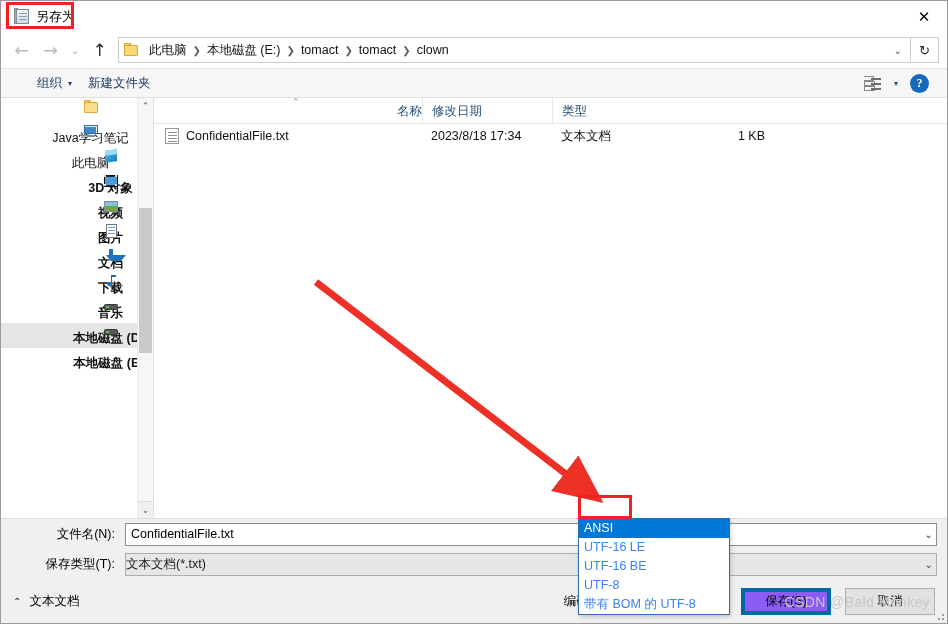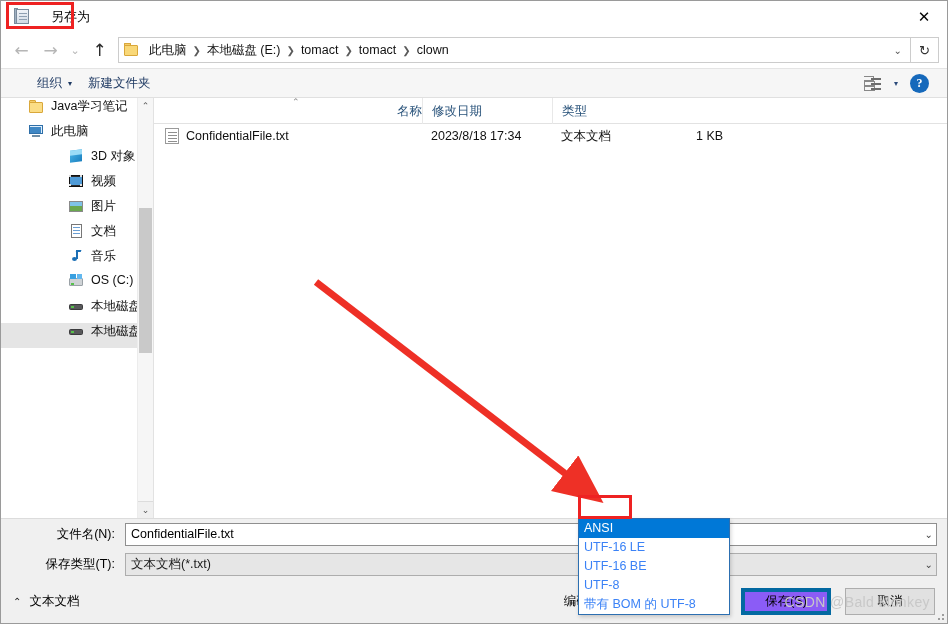--- a/index.html
+++ b/index.html
@@ -33,21 +33,21 @@
     height: 31px;
     min-height: 31px;
     background: #ffffff;
     display: flex;
     align-items: center;
     position: relative;
   }
   .title-left {
     display: flex;
     align-items: center;
-    gap: 20px;
+    gap: 5px;
     margin-left: 10px;
     padding: 2px 5px 2px 3px;
   }
   .notepad-icon {
     width: 17px; height: 17px;
     position: relative;
     display: inline-block;
   }
   .notepad-icon .pad {
     position: absolute; left: 2px; top: 1px;
@@ -273,31 +273,32 @@
     width: 152px;
     min-width: 152px;
     background: #fff;
     position: relative;
     overflow: hidden;
     border-right: none;
   }
   .side-item {
     height: 25px;
     display: flex;
-    align-items: flex-start;
-    gap: 7px;
+    align-items: center;
+    gap: 16px;
     font-size: 12.5px;
     color: #111;
     white-space: nowrap;
     box-sizing: border-box;
+    flex-direction: column;
   }
   .side-item.selected { background: #e5e5e5; }
   .side-item.lvl0 { padding-left: 27px; }
   .side-item.lvl1 { padding-left: 27px; }
-  .side-item.lvl2 { padding-left: 67px; }
+  .side-item.lvl2 { padding-left: 67px; font-weight: bold; }
   .side-ico { width: 16px; height: 16px; flex: 0 0 auto; position: relative; }
 
   
   .side-scroll {
     position: absolute;
     right: 0; top: 0;
     width: 16px; height: 100%;
     background: #f6f6f6;
     border-left: 1px solid #ececec;
     box-sizing: border-box;
@@ -362,21 +363,21 @@
     height: 24px;
     display: flex;
     align-items: center;
     padding-left: 8px;
     box-sizing: border-box;
     font-size: 12.5px;
     color: #111;
   }
   .frow .cell { padding-left: 9px; box-sizing: border-box; }
   .frow .cell.name { display: flex; align-items: center; gap: 7px; padding-left: 3px;}
-  .frow .cell.size { padding-right: 17px; color: #111;}
+  .frow .cell.size { text-align: right; padding-right: 17px; color: #111;}
   .txt-icon {
     width: 14px; height: 16px;
     background: #fff;
     border: 1px solid #9a9a9a;
     position: relative;
     box-sizing: border-box;
     flex: 0 0 auto;
   }
   .txt-icon i {
     position: absolute; left: 2px;
@@ -423,21 +424,20 @@
     color: #444; font-size: 10px;
     font-family: "DejaVu Sans", sans-serif;
   }
   .ftype-input {
     flex: 1;
     height: 23px;
     background: #e6e6e6;
     border: 1px solid #adadad;
     box-sizing: border-box;
     display: flex; align-items: center;
-    padding-left: 5px;
     font-size: 12.5px;
     margin-right: 10px;
     position: relative;
     color: #1a1a1a;
   }
   .ftype-input .caret-btn {
     position: absolute; right: 3px; top: 0; bottom: 0;
     display: flex; align-items: center;
     color: #444; font-size: 10px;
     font-family: "DejaVu Sans", sans-serif;
@@ -687,34 +687,32 @@
             <span class="side-ico">
               <span style="position: absolute; left: 3px; top: 1px; width: 11px; height: 14px; background: rgb(255, 255, 255); border: 1.2px solid rgb(119, 119, 119); box-sizing: border-box;"></span>
               <span style="position: absolute; left: 5px; top: 4px; width: 7px; height: 1px; background: rgb(106, 159, 212);"></span>
               <span style="position: absolute; left: 5px; top: 7px; width: 7px; height: 1px; background: rgb(106, 159, 212);"></span>
               <span style="position: absolute; left: 5px; top: 10px; width: 7px; height: 1px; background: rgb(106, 159, 212);"></span>
             </span>
             <span>文档</span>
           </div>
           <div class="side-item lvl2">
             <span class="side-ico">
+              <span style="position: absolute; left: 6px; top: 1px; width: 4px; height: 7px; background: rgb(30, 115, 190);"></span>
+              <span style="position: absolute; left: 3px; top: 7px; width: 10px; height: 0px; border-left: 5px solid transparent; border-right: 5px solid transparent; border-top: 6px solid rgb(30, 115, 190);"></span>
+            </span>
+            <span>下载</span>
+          </div>
+          <div class="side-item lvl2">
+            <span class="side-ico">
               <span style="position: absolute; left: 8px; top: 2px; width: 1.6px; height: 9px; background: rgb(27, 111, 181);"></span>
               <span style="position: absolute; left: 8px; top: 2px; width: 5px; height: 2.4px; background: rgb(27, 111, 181); transform: skewX(-22deg);"></span>
               <span style="position: absolute; left: 4px; top: 9px; width: 5px; height: 4px; background: rgb(27, 111, 181); border-radius: 50%;"></span>
             </span>
             <span>音乐</span>
-          </div>
-          <div class="side-item lvl2">
-            <span class="side-ico">
-              <span style="position: absolute; left: 1px; top: 5px; width: 14px; height: 8px; background: rgb(207, 211, 214); border: 1px solid rgb(154, 161, 166); box-sizing: border-box; border-radius: 1px;"></span>
-              <span style="position: absolute; left: 2px; top: 1px; width: 6px; height: 5px; background: rgb(58, 160, 224);"></span>
-              <span style="position: absolute; left: 9px; top: 1px; width: 5px; height: 5px; background: rgb(99, 184, 239);"></span>
-              <span style="position: absolute; left: 3px; top: 9.5px; width: 3px; height: 2px; background: rgb(87, 194, 75);"></span>
-            </span>
-            <span>OS (C:)</span>
           </div>
           <div class="side-item lvl2">
             <span class="side-ico">
               <span style="position: absolute; left: 1px; top: 6px; width: 14px; height: 6px; background: rgb(88, 88, 90); border: 1px solid rgb(59, 59, 61); box-sizing: border-box; border-radius: 1.5px;"></span>
               <span style="position: absolute; left: 3px; top: 8px; width: 3px; height: 2px; background: rgb(87, 194, 75);"></span>
             </span>
             <span>本地磁盘 (D:)</span>
           </div>
           <div class="side-item lvl2 selected">
             <span class="side-ico">

